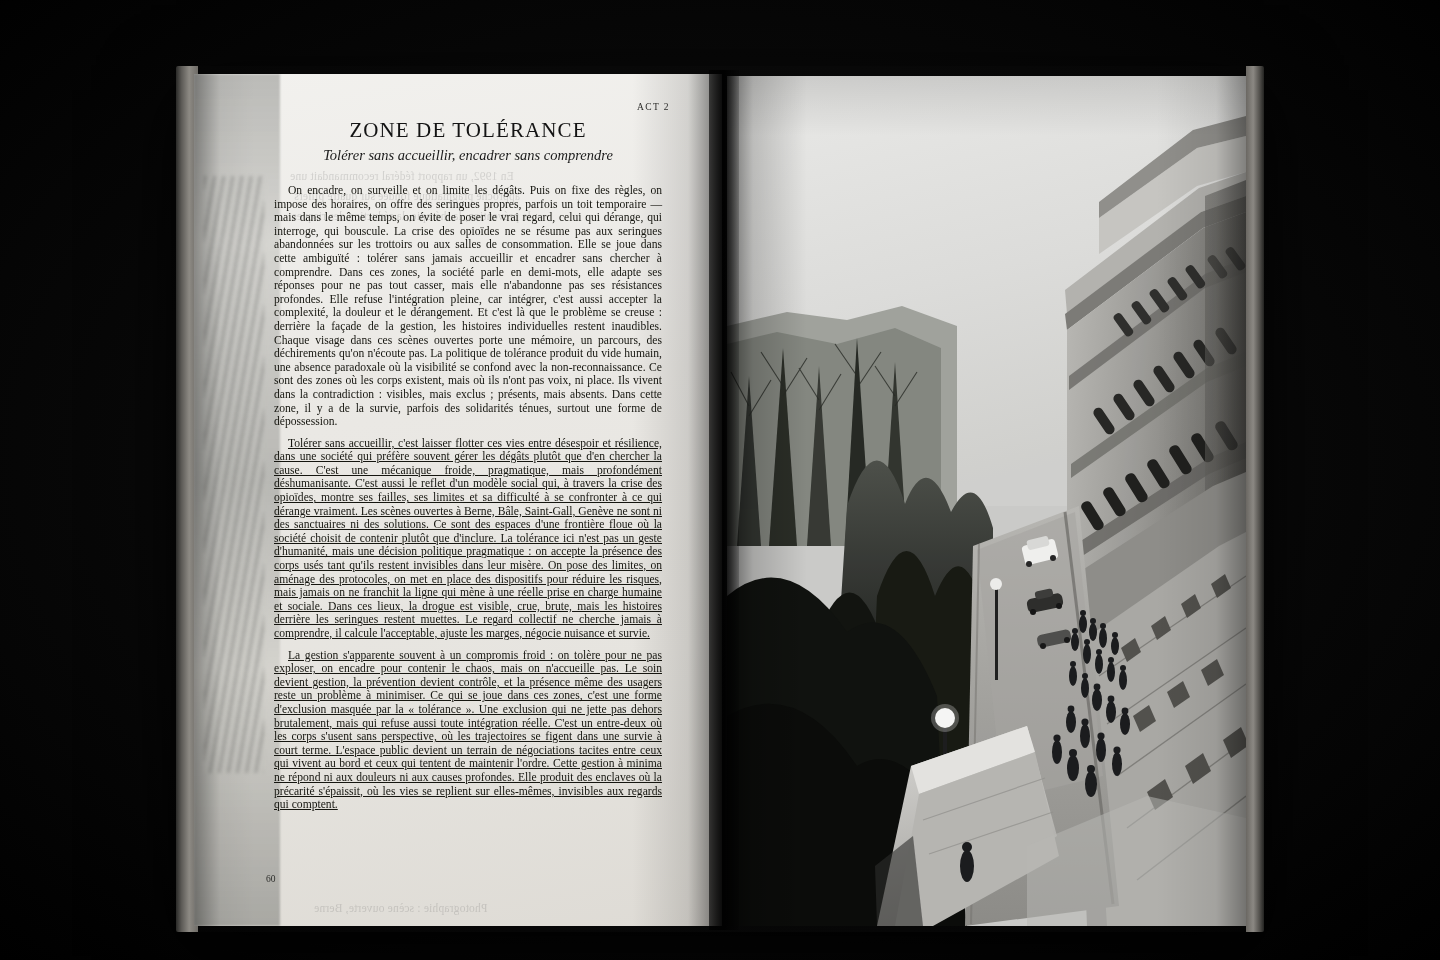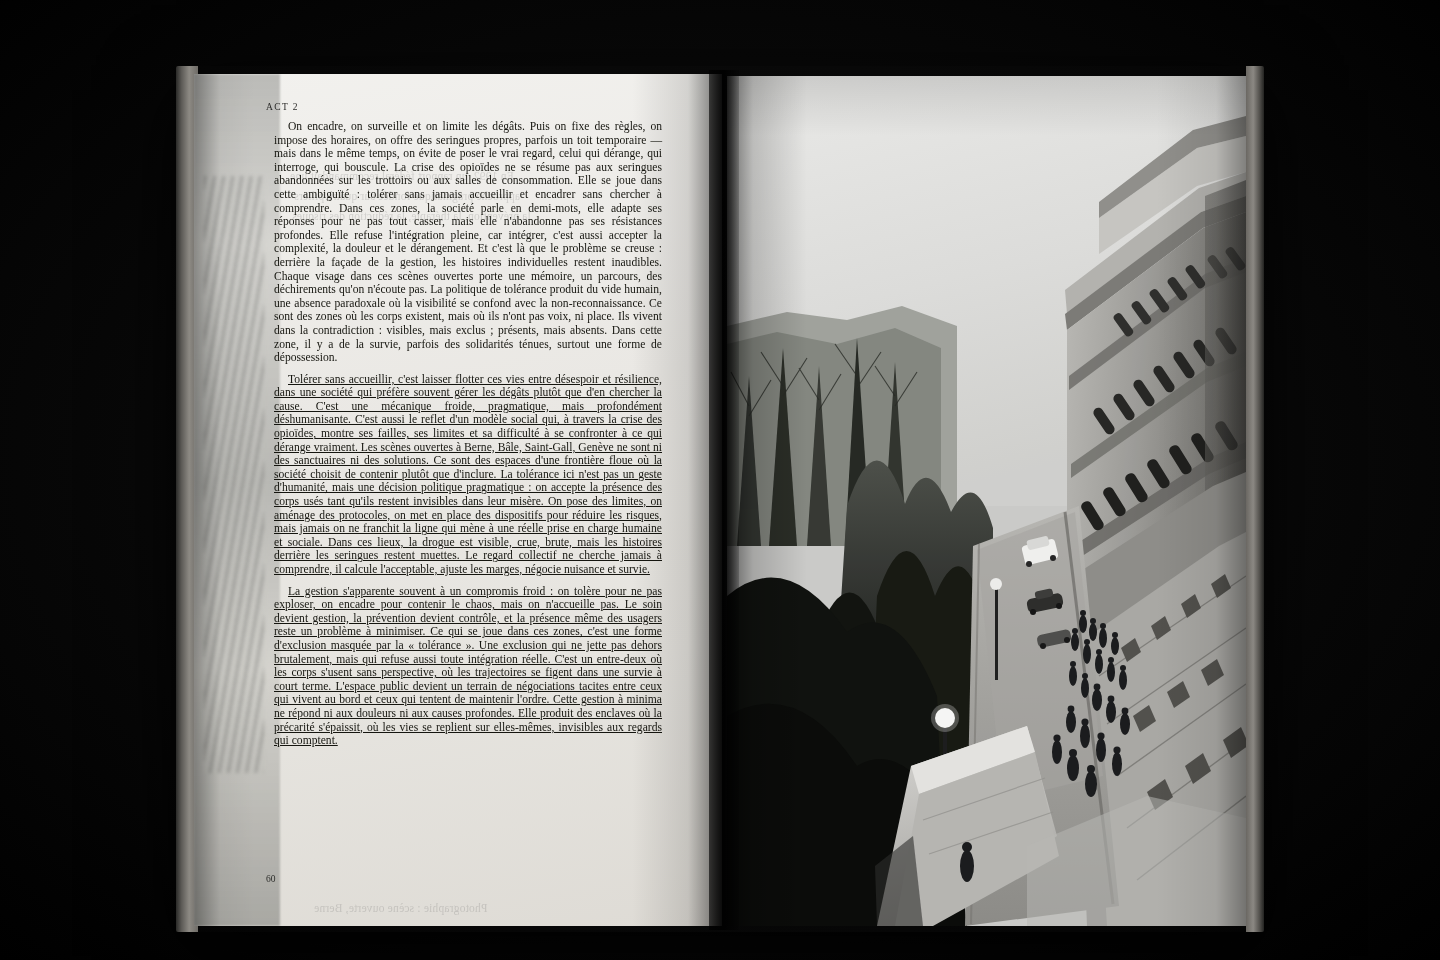--- a/index.html
+++ b/index.html
@@ -89,21 +89,21 @@
 
   #left-content {
     position: absolute;
     left: 72px;
     top: 28px;
     width: 404px;
     height: 800px;
   }
 
   .act-label {
-    text-align: left;
+    text-align: right;
     font-size: 9.5px;
     letter-spacing: 1.4px;
     color: #2a2a28;
     margin: 0 0 6px 0;
     font-family: "Liberation Serif", serif;
   }
   .chapter-title {
     text-align: center;
     font-size: 21px;
     letter-spacing: 1.1px;
@@ -203,21 +203,23 @@
 
       <div class="ghost-text" style="left:96px; top:96px;">En 1992, un rapport fédéral recommandait une</div>
       <div class="ghost-text" style="left:100px; top:116px;">approche pragmatique fondée sur quatre piliers</div>
       <div class="ghost-text" style="left:98px; top:136px;">la prévention, la thérapie, la réduction des risques</div>
       <div class="ghost-text" style="left:120px; top:828px;">Photographie : scène ouverte, Berne</div>
 
       <div id="left-content">
 
         <p class="act-label">ACT 2</p>
 
-
+        <h1 class="chapter-title">ZONE DE TOLÉRANCE</h1>
+
+        <p class="chapter-sub">Tolérer sans accueillir, encadrer sans comprendre</p>
 
         <div class="body-col">
           <p>On encadre, on surveille et on limite les dégâts. Puis on fixe des règles, on impose des horaires, on offre des seringues propres, parfois un toit temporaire — mais dans le même temps, on évite de poser le vrai regard, celui qui dérange, qui interroge, qui bouscule. La crise des opioïdes ne se résume pas aux seringues abandonnées sur les trottoirs ou aux salles de consommation. Elle se joue dans cette ambiguïté : tolérer sans jamais accueillir et encadrer sans chercher à comprendre. Dans ces zones, la société parle en demi-mots, elle adapte ses réponses pour ne pas tout casser, mais elle n'abandonne pas ses résistances profondes. Elle refuse l'intégration pleine, car intégrer, c'est aussi accepter la complexité, la douleur et le dérangement. Et c'est là que le problème se creuse : derrière la façade de la gestion, les histoires individuelles restent inaudibles. Chaque visage dans ces scènes ouvertes porte une mémoire, un parcours, des déchirements qu'on n'écoute pas. La politique de tolérance produit du vide humain, une absence paradoxale où la visibilité se confond avec la non-reconnaissance. Ce sont des zones où les corps existent, mais où ils n'ont pas voix, ni place. Ils vivent dans la contradiction : visibles, mais exclus ; présents, mais absents. Dans cette zone, il y a de la survie, parfois des solidarités ténues, surtout une forme de dépossession.</p>
           <p>Tolérer sans accueillir, c'est laisser flotter ces vies entre désespoir et résilience, dans une société qui préfère souvent gérer les dégâts plutôt que d'en chercher la cause. C'est une mécanique froide, pragmatique, mais profondément déshumanisante. C'est aussi le reflet d'un modèle social qui, à travers la crise des opioïdes, montre ses failles, ses limites et sa difficulté à se confronter à ce qui dérange vraiment. Les scènes ouvertes à Berne, Bâle, Saint-Gall, Genève ne sont ni des sanctuaires ni des solutions. Ce sont des espaces d'une frontière floue où la société choisit de contenir plutôt que d'inclure. La tolérance ici n'est pas un geste d'humanité, mais une décision politique pragmatique : on accepte la présence des corps usés tant qu'ils restent invisibles dans leur misère. On pose des limites, on aménage des protocoles, on met en place des dispositifs pour réduire les risques, mais jamais on ne franchit la ligne qui mène à une réelle prise en charge humaine et sociale. Dans ces lieux, la drogue est visible, crue, brute, mais les histoires derrière les seringues restent muettes. Le regard collectif ne cherche jamais à comprendre, il calcule l'acceptable, ajuste les marges, négocie nuisance et survie.</p>
           <p>La gestion s'apparente souvent à un compromis froid : on tolère pour ne pas exploser, on encadre pour contenir le chaos, mais on n'accueille pas. Le soin devient gestion, la prévention devient contrôle, et la présence même des usagers reste un problème à minimiser. Ce qui se joue dans ces zones, c'est une forme d'exclusion masquée par la « tolérance ». Une exclusion qui ne jette pas dehors brutalement, mais qui refuse aussi toute intégration réelle. C'est un entre-deux où les corps s'usent sans perspective, où les trajectoires se figent dans une survie à court terme. L'espace public devient un terrain de négociations tacites entre ceux qui vivent au bord et ceux qui tentent de maintenir l'ordre. Cette gestion à minima ne répond ni aux douleurs ni aux causes profondes. Elle produit des enclaves où la précarité s'épaissit, où les vies se replient sur elles-mêmes, invisibles aux regards qui comptent.</p>
         </div>
 
         <div class="folio">60</div>
       </div>
     </div>

